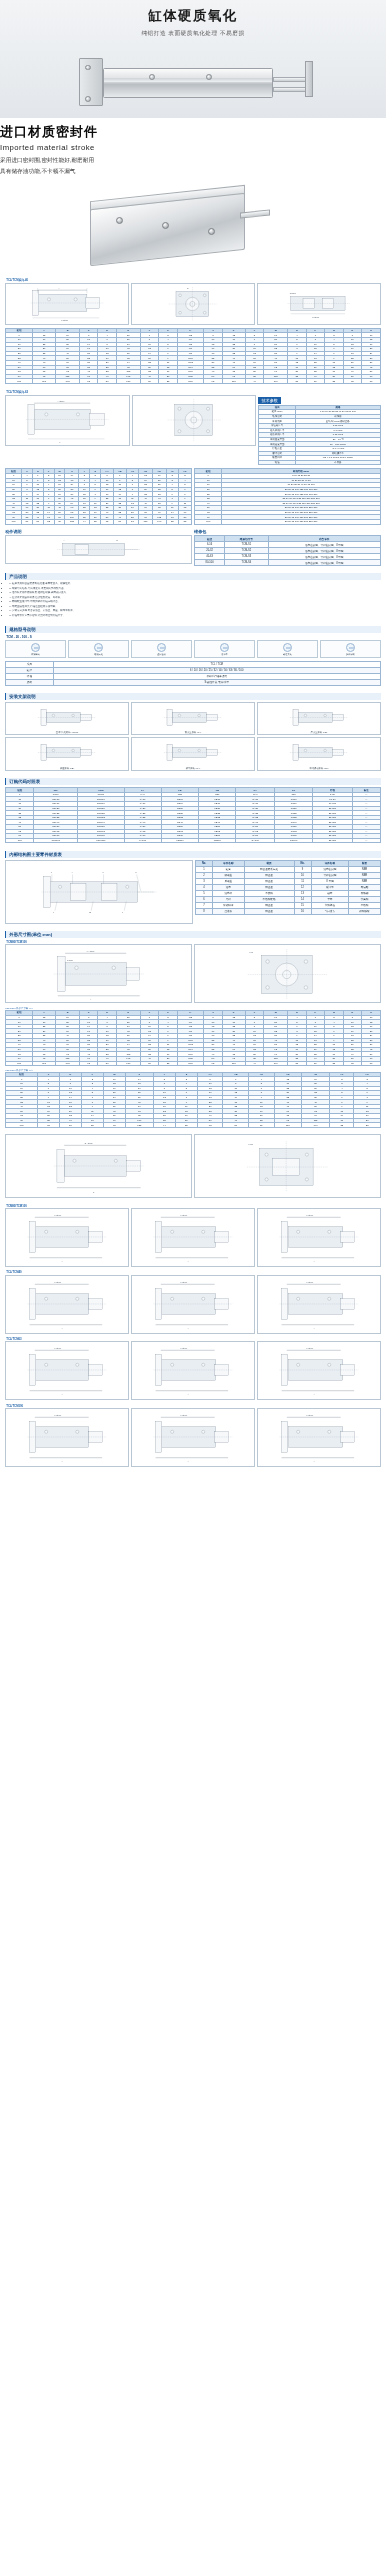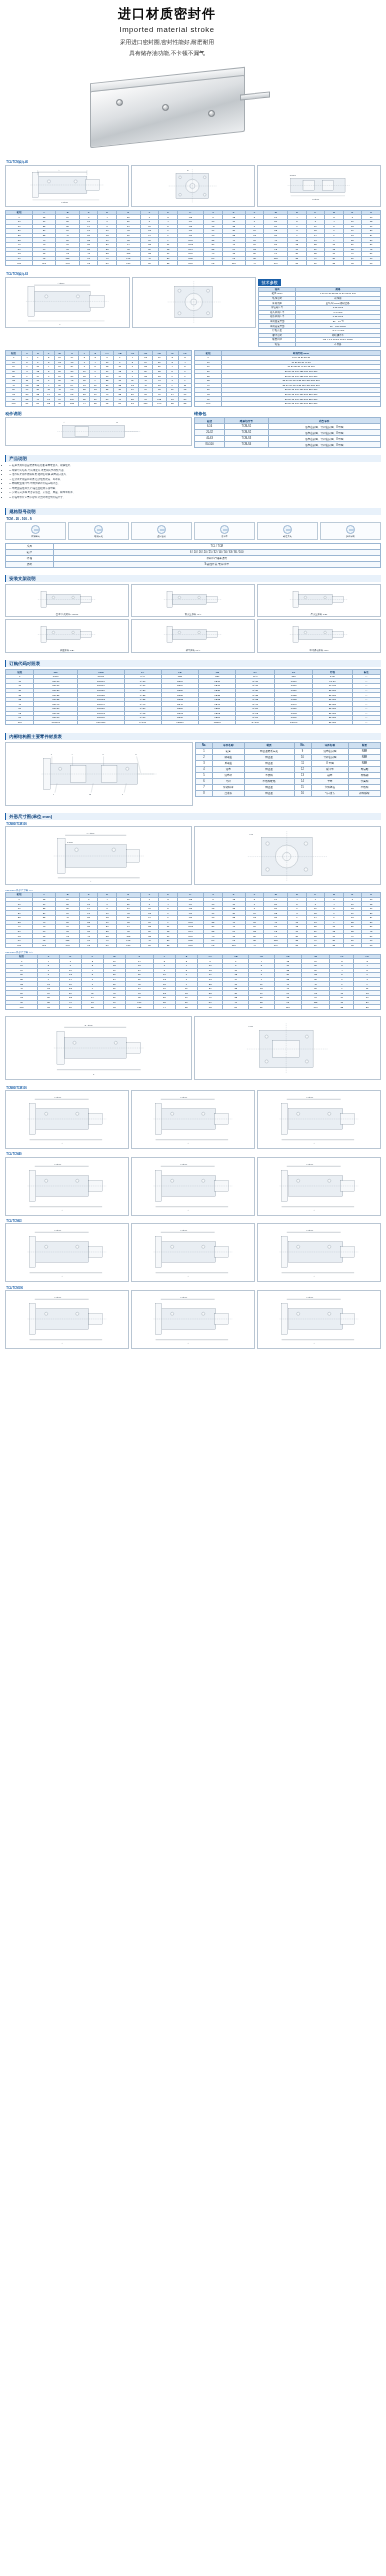--- a/index.html
+++ b/index.html
@@ -54,21 +54,21 @@
     background:linear-gradient(90deg,#dfe2e5,#bfc4c8);border:0.5px solid #9aa0a6;
   }
   .cyl-bolt{
     position:absolute;width:5.7px;height:5.7px;border-radius:50%;
     background:radial-gradient(circle at 35% 35%,#fdfdfd,#9aa0a6);
     border:0.5px solid #8b9095;
   }
 
   
   .banner2{
-    width:334px;height:155px;background:#ffffff;text-align:center;padding-top:5.2px;
+    width:334px;height:155px;background:#ffffff;text-align:left;padding-top:5.2px;
     position:relative;
   }
   .banner2 h2{margin:0;font-size:13px;color:#0b0b0b;font-weight:bold;letter-spacing:1px;}
   .banner2 .en{margin-top:2.1px;font-size:7.7px;color:#222;letter-spacing:0.5px;}
   .banner2 .l1{margin-top:5.2px;font-size:5.7px;color:#333;}
   .banner2 .l2{margin-top:2.1px;font-size:5.7px;color:#333;}
   .photo2{
     margin:5.2px auto 0;width:216px;height:98px;position:relative;
   }
   .p2-body{
@@ -160,20 +160,35 @@
   .grid2{display:grid;grid-template-columns:1fr 1fr;gap:2.6px;}
   .grid3{display:grid;grid-template-columns:1fr 1fr 1fr;gap:2.1px;}
   .mini-cap{font-size:2.3px;color:#33414e;text-align:center;margin-top:0.5px;}
   .spacer{height:3.1px;}
 </style>
 </head>
 <body>
 
 <div class="page">
 
+  <div class="banner1">
+    <h1>缸体硬质氧化</h1>
+    <div class="sub">纯铝打造 表面硬质氧化处理 不易磨损</div>
+    <div class="cyl-photo">
+      <div class="cyl-plate"></div>
+      <div class="cyl-body"></div>
+      <div class="cyl-rod"></div>
+      <div class="cyl-rod2"></div>
+      <div class="cyl-plate2"></div>
+      <div class="cyl-bolt" style="left:13.4px;top:20.6px"></div>
+      <div class="cyl-bolt" style="left:13.4px;top:52px"></div>
+      <div class="cyl-bolt" style="left:77px;top:30px"></div>
+      <div class="cyl-bolt" style="left:134px;top:30px"></div>
+    </div>
+  </div>
 
   <div class="banner2">
     <h2>进口材质密封件</h2>
     <div class="en">Imported material stroke</div>
     <div class="l1">采用进口密封圈,密封性能好,耐磨耐用</div>
     <div class="l2">具有储存油功能,不卡顿不漏气</div>
     <div class="photo2">
       <div class="p2-top"></div>
       <div class="p2-body"></div>
       <div class="p2-rodend"></div>

